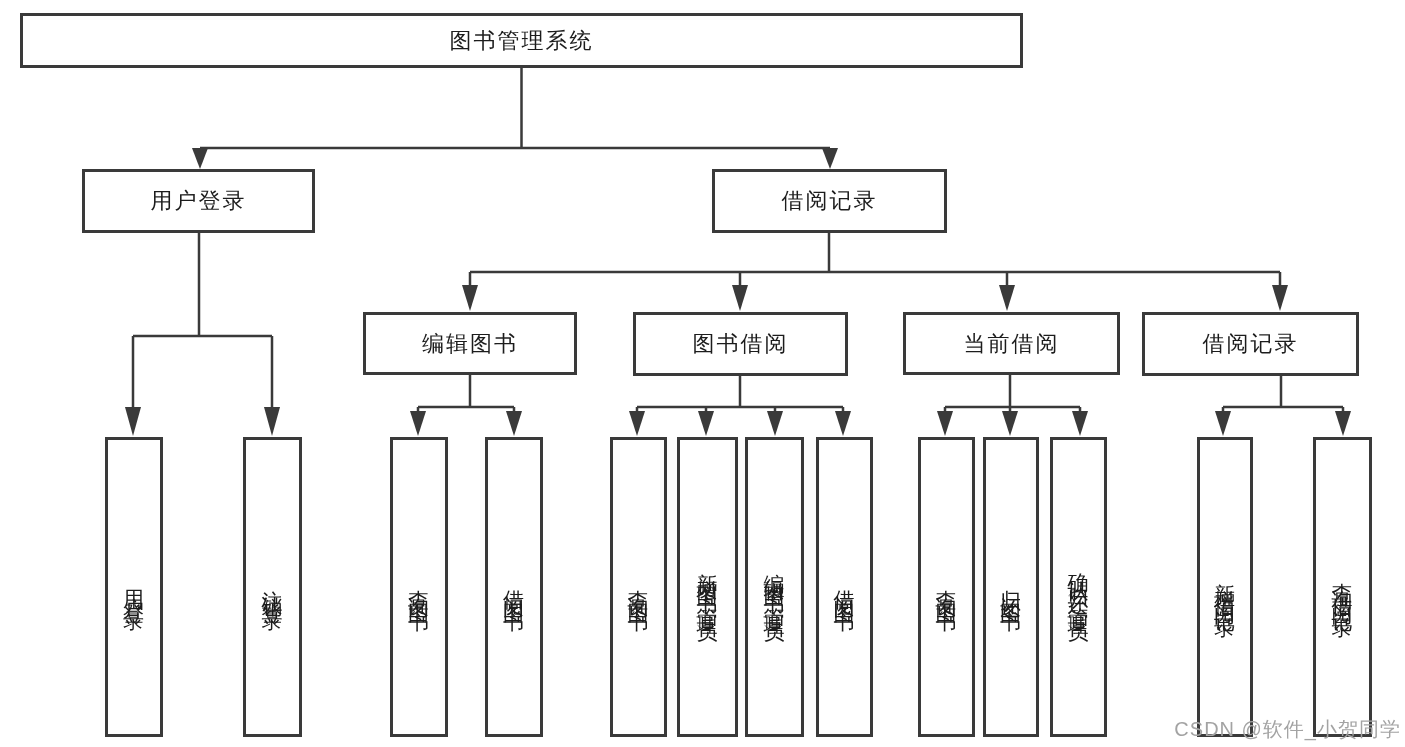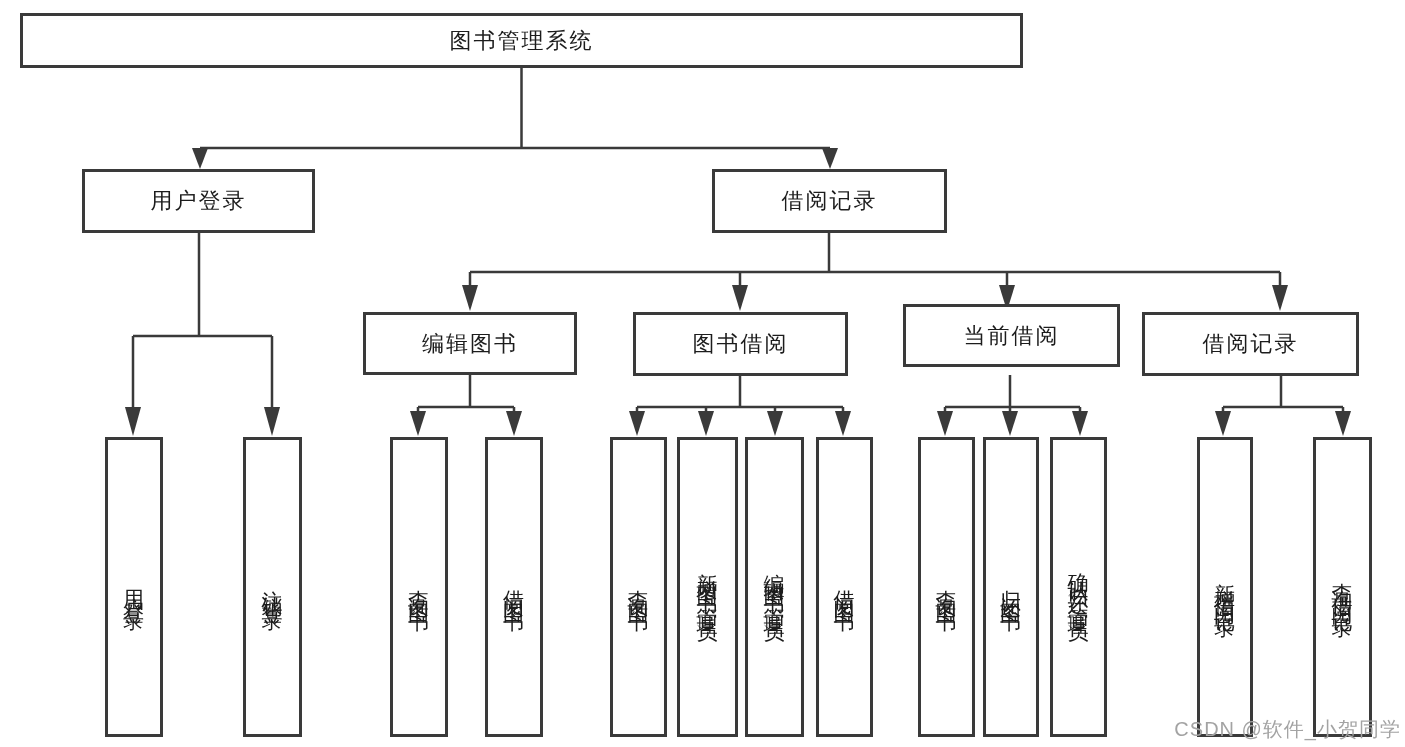--- a/index.html
+++ b/index.html
@@ -112,21 +112,21 @@
     </g>
   </svg>
 
   <div class="node h" style="left:20px; top:13px; width:1003px; height:55px;">图书管理系统</div>
 
   <div class="node h" style="left:82px; top:169px; width:233px; height:64px;">用户登录</div>
   <div class="node h" style="left:712px; top:169px; width:235px; height:64px;">借阅记录</div>
 
   <div class="node h" style="left:363px; top:312px; width:214px; height:63px;">编辑图书</div>
   <div class="node h" style="left:633px; top:312px; width:215px; height:64px;">图书借阅</div>
-  <div class="node h" style="left:903px; top:304px; width:217px; height:63px;">当前借阅</div>
+  <div class="node h" style="left:903px; top:312px; width:217px; height:63px;">当前借阅</div>
   <div class="node h" style="left:1142px; top:312px; width:217px; height:64px;">借阅记录</div>
 
   <div class="node v" style="left:105px; top:437px; width:58px; height:300px;">
     <span class="vtext">用户登录</span>
   </div>
   <div class="node v" style="left:243px; top:437px; width:59px; height:300px;">
     <span class="vtext">注销登录</span>
   </div>
 
   <div class="node v" style="left:390px; top:437px; width:58px; height:300px;">

